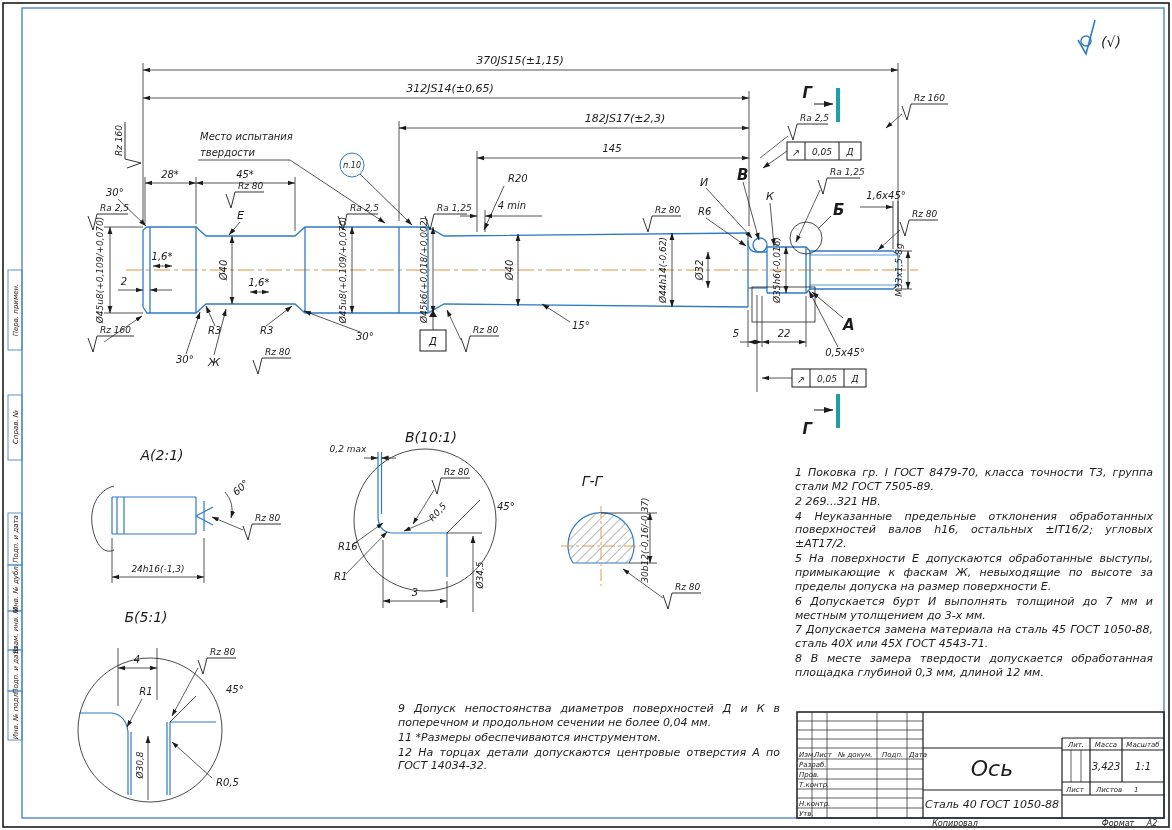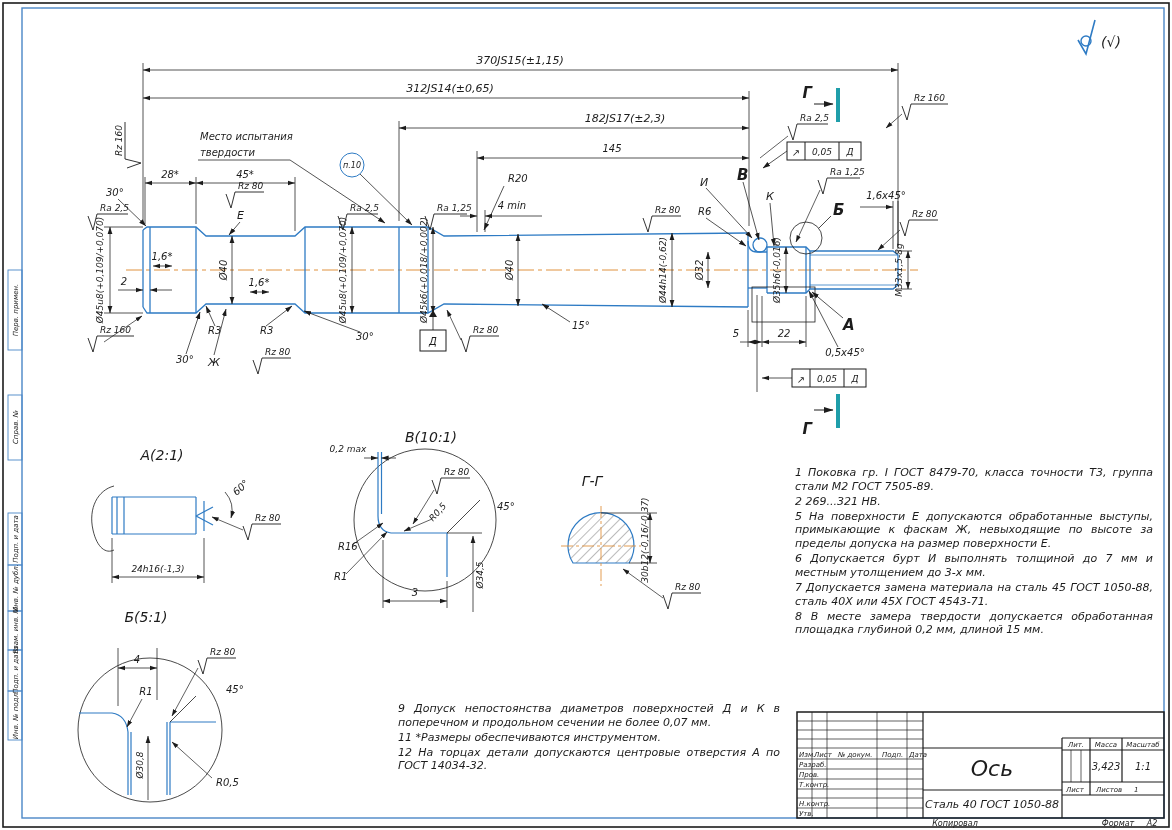--- a/index.html
+++ b/index.html
@@ -472,25 +472,26 @@
       <text x="955" y="826" class="s8 mid">Копировал</text>
       <text x="1118" y="826" class="s8 mid">Формат</text>
       <text x="1152" y="826" class="s8 mid">А2</text>
     </g>
   </g>
 </svg>
 
   <div class="txtblock" style="left:795px;top:466px;width:358px;">
     <p>1 Поковка гр. I ГОСТ 8479-70, класса точности Т3, группа стали М2 ГОСТ 7505-89.</p>
     <p>2 269...321 НВ.</p>
+    <p>4 Неуказанные предельные отклонения обработанных поверхностей валов h16, остальных ±IT16/2; угловых ±АТ17/2.</p>
     <p>5 На поверхности Е допускаются обработанные выступы, примыкающие к фаскам Ж, невыходящие по высоте за пределы допуска на размер поверхности Е.</p>
     <p>6 Допускается бурт И выполнять толщиной до 7 мм и местным утолщением до 3-х мм.</p>
     <p>7 Допускается замена материала на сталь 45 ГОСТ 1050-88, сталь 40Х или 45Х ГОСТ 4543-71.</p>
-    <p>8 В месте замера твердости допускается обработанная площадка глубиной 0,2 мм, длиной 15 мм.</p>
+    <p>8 В месте замера твердости допускается обработанная площадка глубиной 0,3 мм, длиной 12 мм.</p>
   </div>
 
   <div class="txtblock" style="left:398px;top:702px;width:382px;">
-    <p>9 Допуск непостоянства диаметров поверхностей Д и К в поперечном и продольном сечении не более 0,07 мм.</p>
+    <p>9 Допуск непостоянства диаметров поверхностей Д и К в поперечном и продольном сечении не более 0,04 мм.</p>
     <p>11 *Размеры обеспечиваются инструментом.</p>
     <p>12 На торцах детали допускаются центровые отверстия А по ГОСТ 14034-32.</p>
   </div>
 
 </div>
 
 </body></html>

